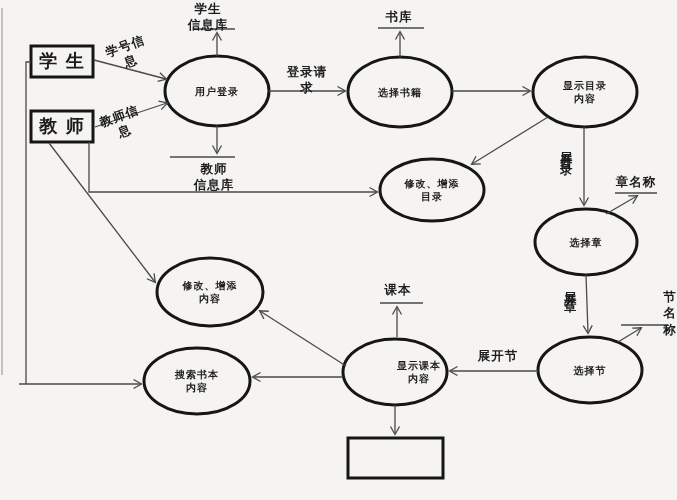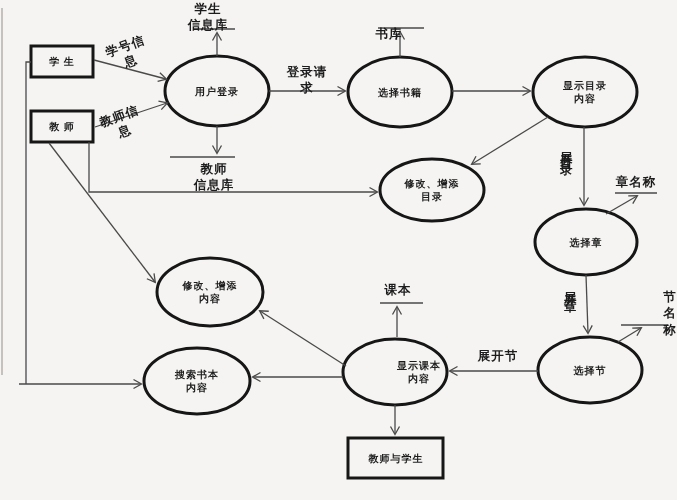--- a/index.html
+++ b/index.html
@@ -27,21 +27,21 @@
     position:absolute;
     transform:translate(-50%,-50%);
     color:var(--text);
     font-weight:700;
     font-size:10px;
     line-height:1.3;
     text-align:center;
     white-space:pre-line;
     letter-spacing:1px;
   }
-  .lbl.box-lbl{font-size:10px;font-family:Liberation Serif, serif;}
+  .lbl.box-lbl{font-size:18px;}
   .lbl.small{font-size:12.5px;}
   .lbl.rot{transform:translate(-50%,-50%) rotate(-20deg);}
   .lbl.vert{
     transform:translate(-50%,0);
     writing-mode:vertical-rl;
     text-orientation:upright;
     letter-spacing:4px;
     line-height:1;
   }
 </style>
@@ -98,40 +98,39 @@
     <line class="flow" marker-end="url(#arrow)" x1="346" y1="366" x2="260" y2="311"></line>
     <line class="flow" marker-end="url(#arrow)" x1="343" y1="377" x2="253" y2="377"></line>
     <polyline class="flow" marker-end="url(#arrow)" points="89,142 89,192 377,192"></polyline>
     <line class="flow" marker-end="url(#arrow)" x1="49" y1="143" x2="155" y2="282"></line>
     <polyline class="flow" points="31,62 26,62 26,384"></polyline>
     <line class="flow" marker-end="url(#arrow)" x1="19" y1="384" x2="141" y2="384"></line>
   </svg>
 
   <div class="lbl box-lbl" style="left:62px;top:61px;">学 生</div>
   <div class="lbl box-lbl" style="left:62px;top:126px;">教 师</div>
-  <div class="lbl box-lbl" style="left:396px;top:458px;">教师与学生</div>
 
   <div class="lbl" style="left:217px;top:91px;">用户登录</div>
   <div class="lbl" style="left:400px;top:92px;">选择书籍</div>
   <div class="lbl" style="left:585px;top:92px;">显示目录
 内容</div>
   <div class="lbl" style="left:432px;top:190px;">修改、增添
 目录</div>
   <div class="lbl" style="left:586px;top:242px;">选择章</div>
   <div class="lbl" style="left:210px;top:292px;">修改、增添
 内容</div>
   <div class="lbl" style="left:197px;top:381px;">搜索书本
 内容</div>
   <div class="lbl" style="left:395px;top:372px;margin-left:24px;">显示课本
 内容</div>
   <div class="lbl" style="left:590px;top:370px;">选择节</div>
 
   <div class="lbl small" style="left:208px;top:17px;">学生
 信息库</div>
-  <div class="lbl small" style="left:389px;top:17px;margin-top:17px;">书库</div>
+  <div class="lbl small" style="left:399px;top:17px;">书库</div>
   <div class="lbl small" style="left:214px;top:177px;">教师
 信息库</div>
   <div class="lbl small" style="left:398px;top:290px;">课本</div>
   <div class="lbl small" style="left:636px;top:182px;">章名称</div>
   <div class="lbl small" style="left:670px;top:313px;">节名称</div>
 
   <div class="lbl small rot" style="left:128px;top:54px;">学号信
 息</div>
   <div class="lbl small rot" style="left:122px;top:124px;">教师信
 息</div>

